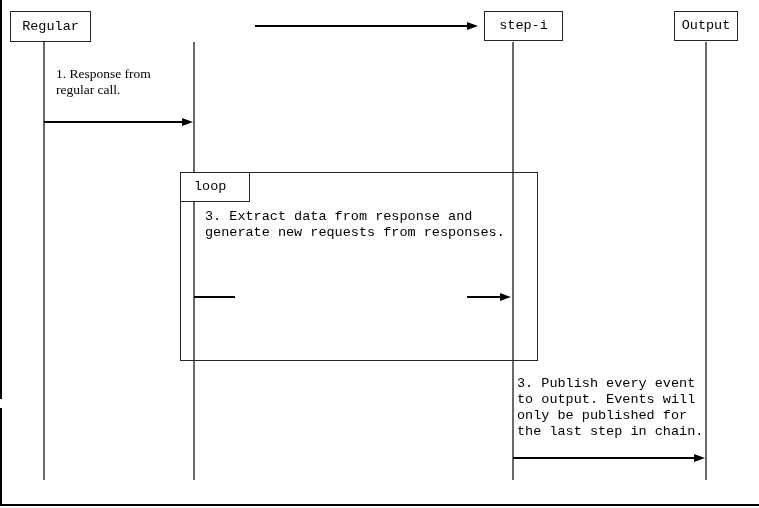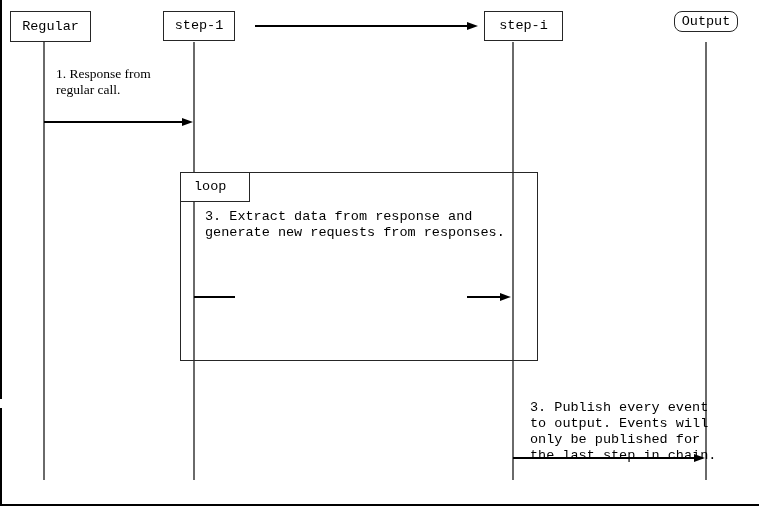--- a/index.html
+++ b/index.html
@@ -41,27 +41,24 @@
 
 <div class="canvas">
 
   <div class="edge-left"></div>
   <div class="edge-left-notch"></div>
   <div class="edge-bottom"></div>
 
   <div class="pbox" style="left:10px;top:11px;width:81px;height:31px;">
     <span>Regular</span>
   </div>
-  <div class="pbox" style="left:163px;top:11px;width:72px;height:30px;">
-    <span>step-1</span>
-  </div>
   <div class="pbox" style="left:484px;top:11px;width:79px;height:30px;">
     <span>step-i</span>
   </div>
-  <div class="pbox" style="left:674px;top:11px;width:64px;height:21px;border-radius:8px;">
+  <div class="pbox" style="left:674px;top:11px;width:64px;height:30px;">
     <span>Output</span>
   </div>
 
   <div class="hline" style="left:255px;top:25px;width:213px;"></div>
   <div class="ahead" style="left:467px;top:21.5px;"></div>
 
   <div class="lifeline" style="left:43px;top:42px;height:438px;"></div>
   <div class="lifeline" style="left:193px;top:42px;height:438px;"></div>
   <div class="lifeline" style="left:512px;top:42px;height:438px;"></div>
   <div class="lifeline" style="left:705px;top:42px;height:438px;"></div>
@@ -76,20 +73,20 @@
     <span>loop</span>
   </div>
 
   <div class="msgtext" style="left:205px;top:209px;width:320px;">3. Extract data from response and
 generate new requests from responses.</div>
 
   <div class="hline" style="left:194px;top:296px;width:41px;"></div>
   <div class="hline" style="left:467px;top:296px;width:34px;"></div>
   <div class="ahead" style="left:500px;top:292.5px;"></div>
 
-  <div class="msgtext" style="left:517px;top:400px;width:195px;margin-left:13px;">3. Publish every event
+  <div class="msgtext" style="left:517px;top:376px;width:195px;">3. Publish every event
 to output. Events will
 only be published for
 the last step in chain.</div>
   <div class="hline" style="left:513px;top:457px;width:182px;"></div>
   <div class="ahead" style="left:694px;top:453.5px;"></div>
 
 </div>
 
 </body></html>

